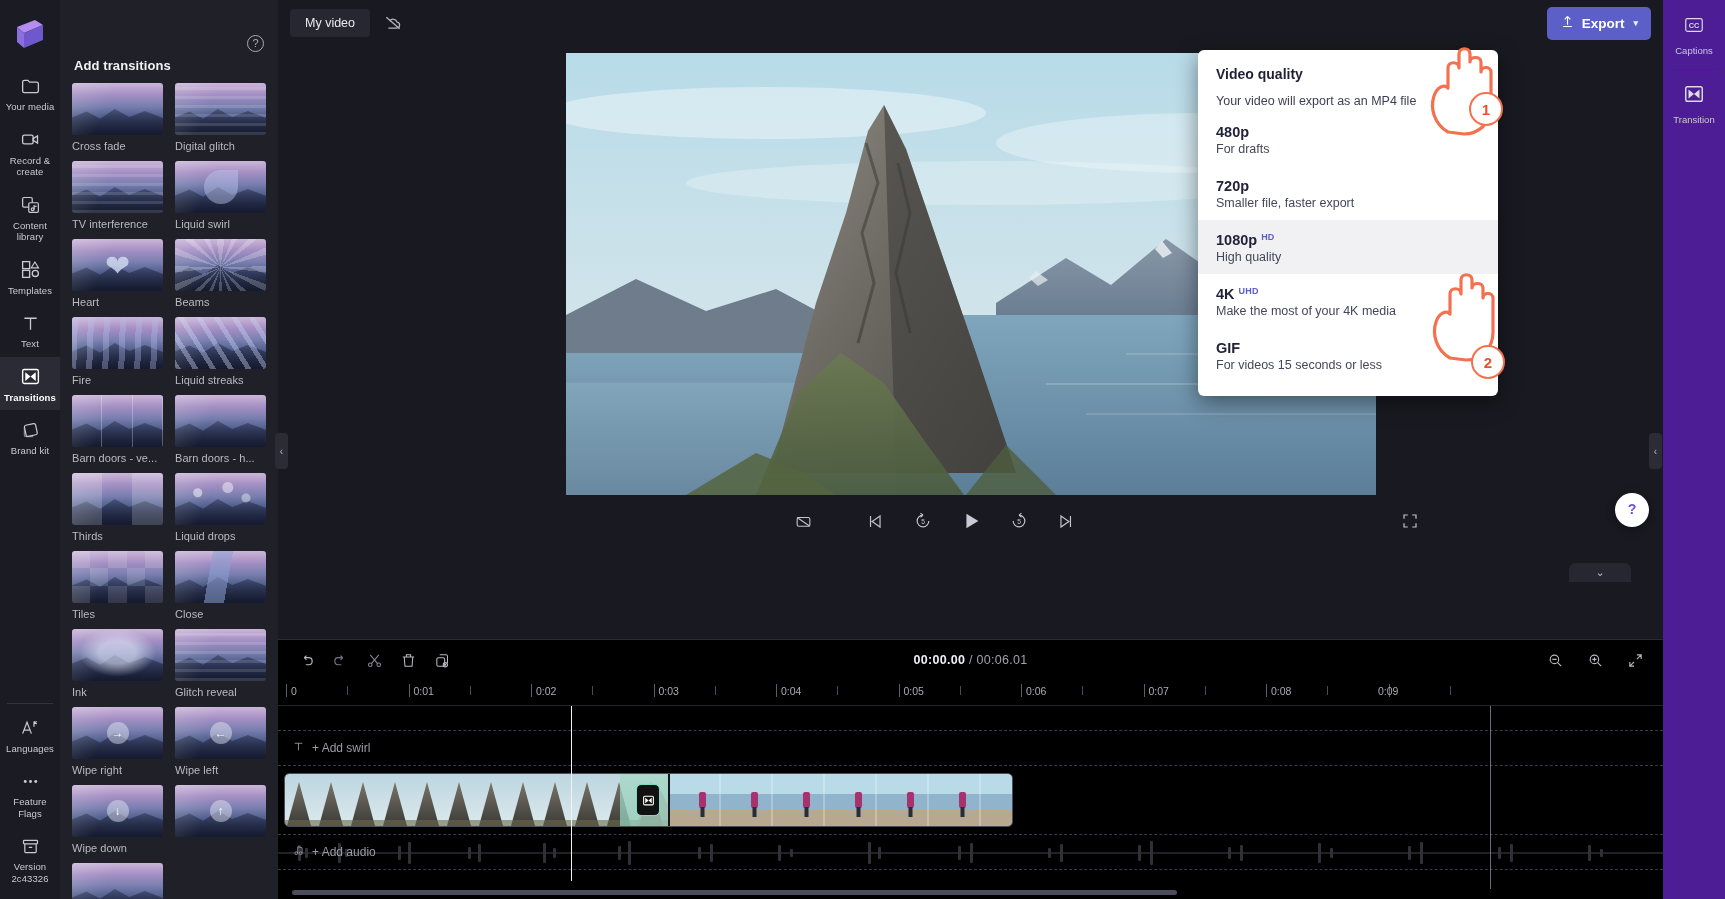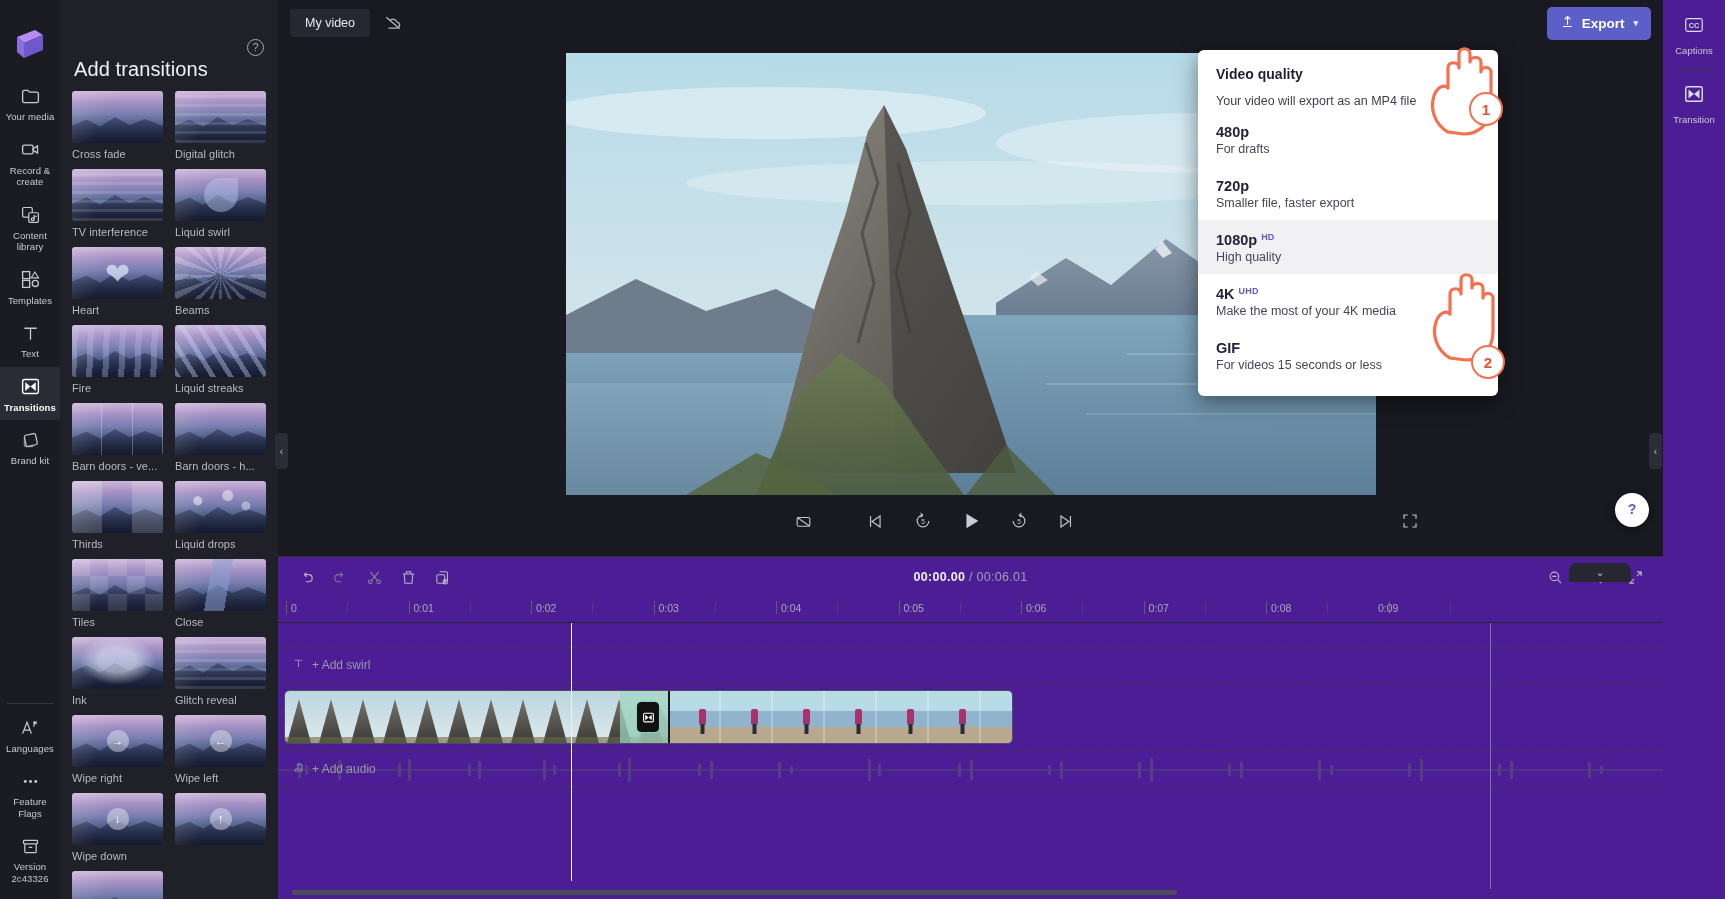--- a/index.html
+++ b/index.html
@@ -9,21 +9,21 @@
     font-family: "Liberation Sans", sans-serif;
     overflow: hidden;
     color: #e6e6ea;
   }
   #app { position: relative; width: 1725px; height: 899px; display: flex; }
 
   
   .rail {
     width: 60px; background: #1b1c23; flex: 0 0 60px;
     display: flex; flex-direction: column; align-items: center;
-    padding-top: 24px; position: relative; z-index: 5;
+    padding-top: 14px; position: relative; z-index: 5;
   }
   .logo { width: 34px; height: 34px; margin: 4px 0 14px 0; position: relative; }
   .logo svg { display:block; }
   .rail-item {
     width: 60px; padding: 9px 2px 7px 2px; display: flex; flex-direction: column;
     align-items: center; gap: 4px; cursor: pointer; color: #c9cad3;
   }
   .rail-item.active { background: #2a2b35; }
   .rail-item .ico { width: 22px; height: 22px; display:flex; align-items:center; justify-content:center; }
   .rail-item .lbl {
@@ -37,21 +37,21 @@
   
   .panel {
     width: 218px; flex: 0 0 218px; background: #1f2028;
     display: flex; flex-direction: column; position: relative; z-index: 4;
     overflow: hidden;
   }
   .panel-head {
     display: flex; align-items: center; justify-content: space-between;
     padding: 13px 14px 10px 14px;
   }
-  .panel-title { font-size: 20px; font-weight: 400; color: #f1f1f4; letter-spacing:.1px;margin-top:45px;}
+  .panel-title { font-size: 13px; font-weight: 700; color: #f1f1f4; letter-spacing:.1px;margin-top:45px;}
   .help-circ {
     width: 17px; height: 17px; border: 1.3px solid #a9aab5; border-radius: 50%;
     display:flex; align-items:center; justify-content:center;
     font-size: 11px; color:#a9aab5; cursor:pointer; line-height:1;
   }
   .grid {
     display: grid; grid-template-columns: 1fr 1fr; gap: 9px 12px;
     padding: 0 12px 14px 12px; overflow: hidden; align-content: start;
   }
   .tile { cursor: pointer; }
@@ -123,21 +123,21 @@
   }
   .player-ctrls {
     width: 100%; height: 52px; display:flex; align-items:center; position:relative;
   }
   .pc-left { position:absolute; left: 510px; display:flex; align-items:center; }
   .pc-mid { position:absolute; left:0; right:0; display:flex; align-items:center; justify-content:center; gap: 18px;}
   .pc-right { position:absolute; right: 238px; }
   .pc-btn { width:30px;height:30px;display:flex;align-items:center;justify-content:center;color:#c2c3cd;cursor:pointer;}
 
   
-  .timeline { height: 343px; background:#4c1d95; border-top:1px solid #2a2b33; display:flex; flex-direction:column; }
+  .timeline { height: 260px; background:#000000; border-top:1px solid #2a2b33; display:flex; flex-direction:column; }
   .tl-toolbar { height: 40px; display:flex; align-items:center; padding: 0 14px; position:relative; }
   .tl-tools { display:flex; gap:6px; }
   .tl-btn { width:28px;height:28px;display:flex;align-items:center;justify-content:center;color:#b7b8c2;cursor:pointer;border-radius:4px;}
   .tl-btn.dim { color:#76778a; }
   .tl-time {
     position:absolute; left:0; right:0; text-align:center; font-size:12.5px; pointer-events:none;
     font-family:"Liberation Sans", sans-serif;
   }
   .tl-time b { color:#eef0f5; font-weight:700; letter-spacing:.3px;}
   .tl-time span { color:#9fa0ae; font-weight:400; letter-spacing:.3px;}

